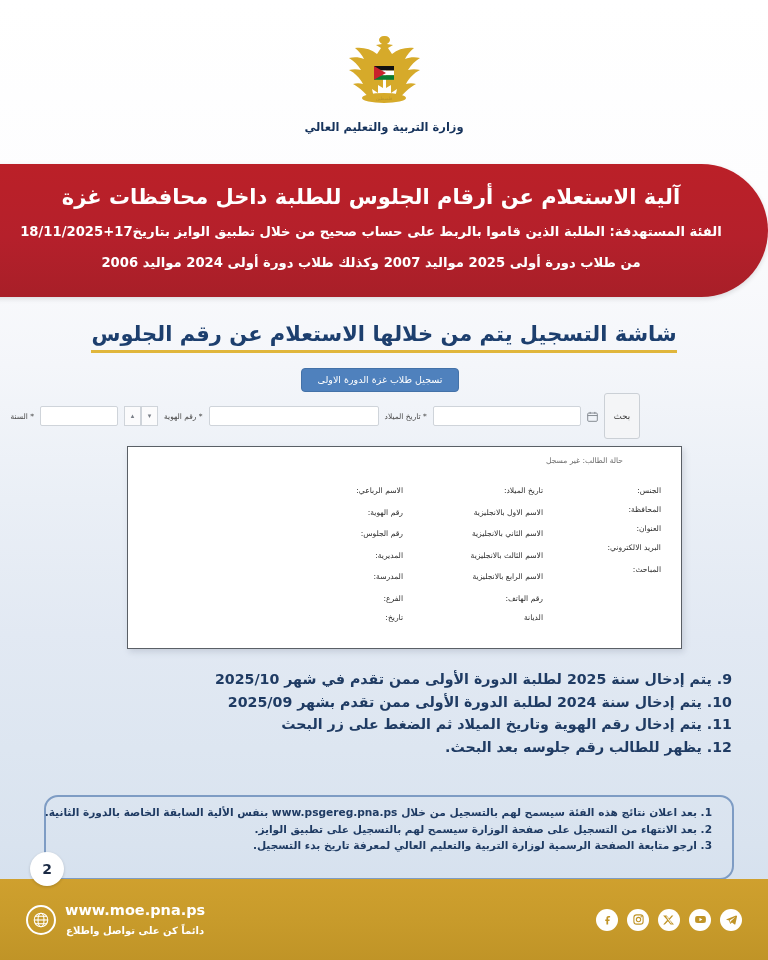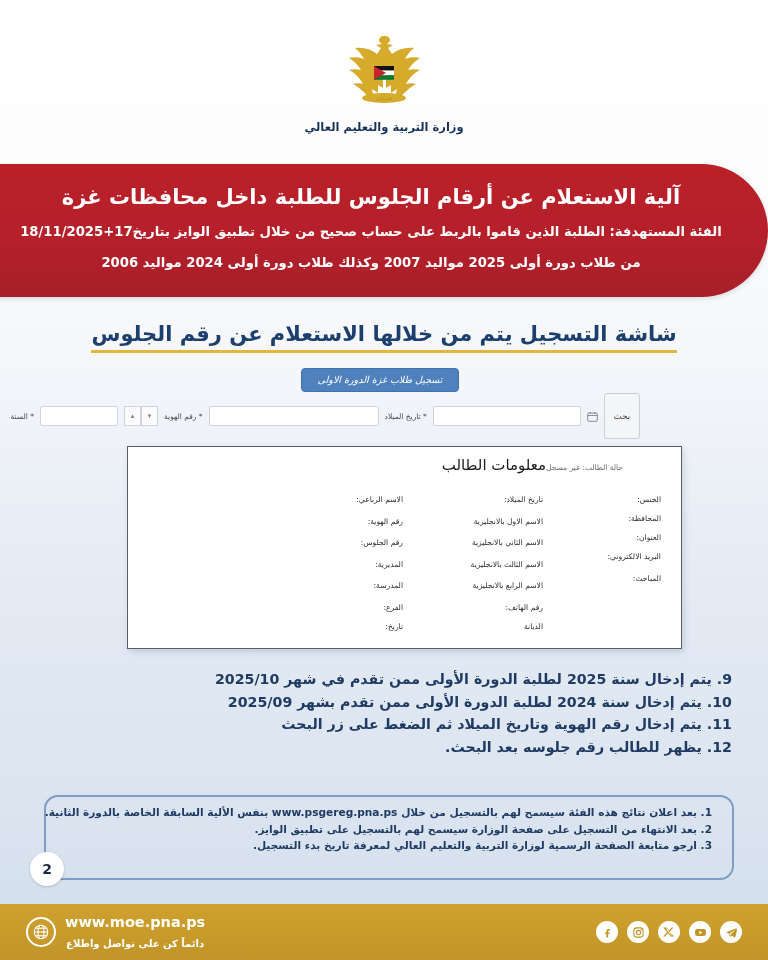--- a/index.html
+++ b/index.html
@@ -106,21 +106,20 @@
     border-bottom: 3px solid #e0b63c;
   }
 
   
   .reg-button-wrap {
     position: absolute;
     top: 368px;
     left: 0;
     width: 760px;
     text-align: center;
-    font-style: italic;
   }
   .reg-button {
     display: inline-block;
     background: #4f81bd;
     color: #ffffff;
     font-size: 9.5px;
     padding: 5px 16px 6px;
     border: 1px solid #4472a8;
     border-radius: 4px;
     cursor: pointer;
@@ -308,21 +307,21 @@
     color: #1b2a44;
     z-index: 5;
   }
 
   
   .footer {
     position: absolute;
     bottom: 0;
     left: 0;
     width: 768px;
-    height: 56px;
+    height: 81px;
     background: linear-gradient(180deg, #cfa02e 0%, #c89b2b 50%, #c09427 100%);
     display: flex;
     flex-direction: row;
     align-items: center;
     justify-content: space-between;
     padding: 0 26px;
     direction: ltr;
   }
   .footer-left {
     display: flex;
@@ -430,21 +429,20 @@
       <span class="spin-btn">▾</span>
       <span class="spin-btn">▴</span>
     </span>
     <input class="f-input year" type="text" value="" style="">
     <span class="f-label">* السنة</span>
   </div>
 
   <div class="info-card">
     <div class="card-head">
       <div class="card-status">حالة الطالب: غير مسجل</div>
-      <div class="card-title">معلومات الطالب</div>
     </div>
     <div class="card-cols">
       <div class="col c1">
         <div class="field">الجنس:</div>
         <div class="field">المحافظة:</div>
         <div class="field">العنوان:</div>
         <div class="field sp">البريد الالكتروني:</div>
         <div class="field">المباحث:</div>
       </div>
       <div class="col c2">

